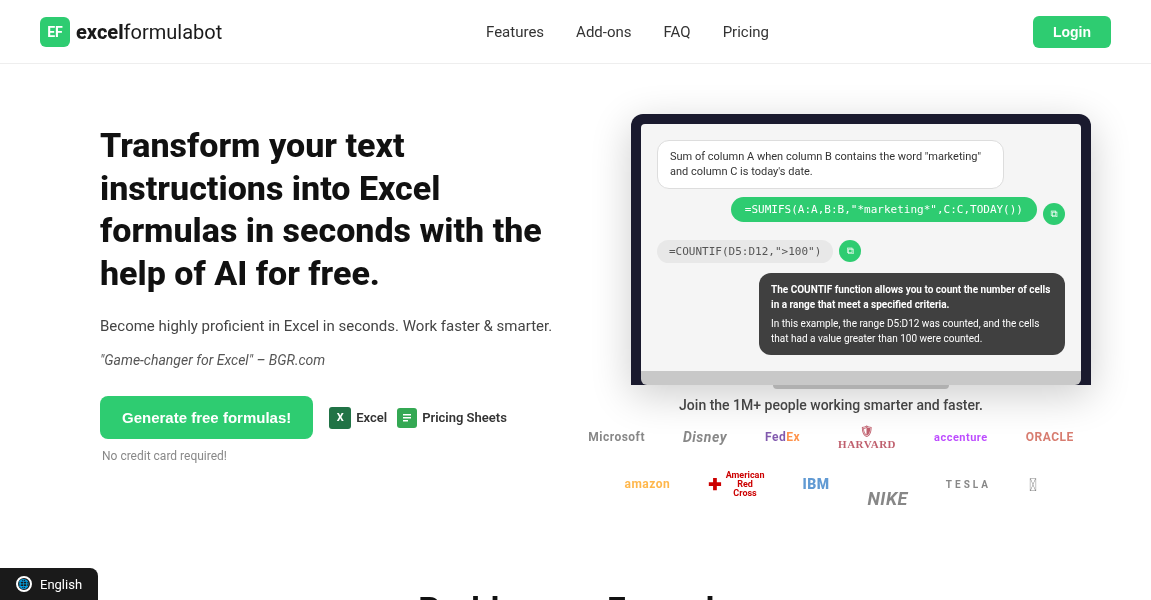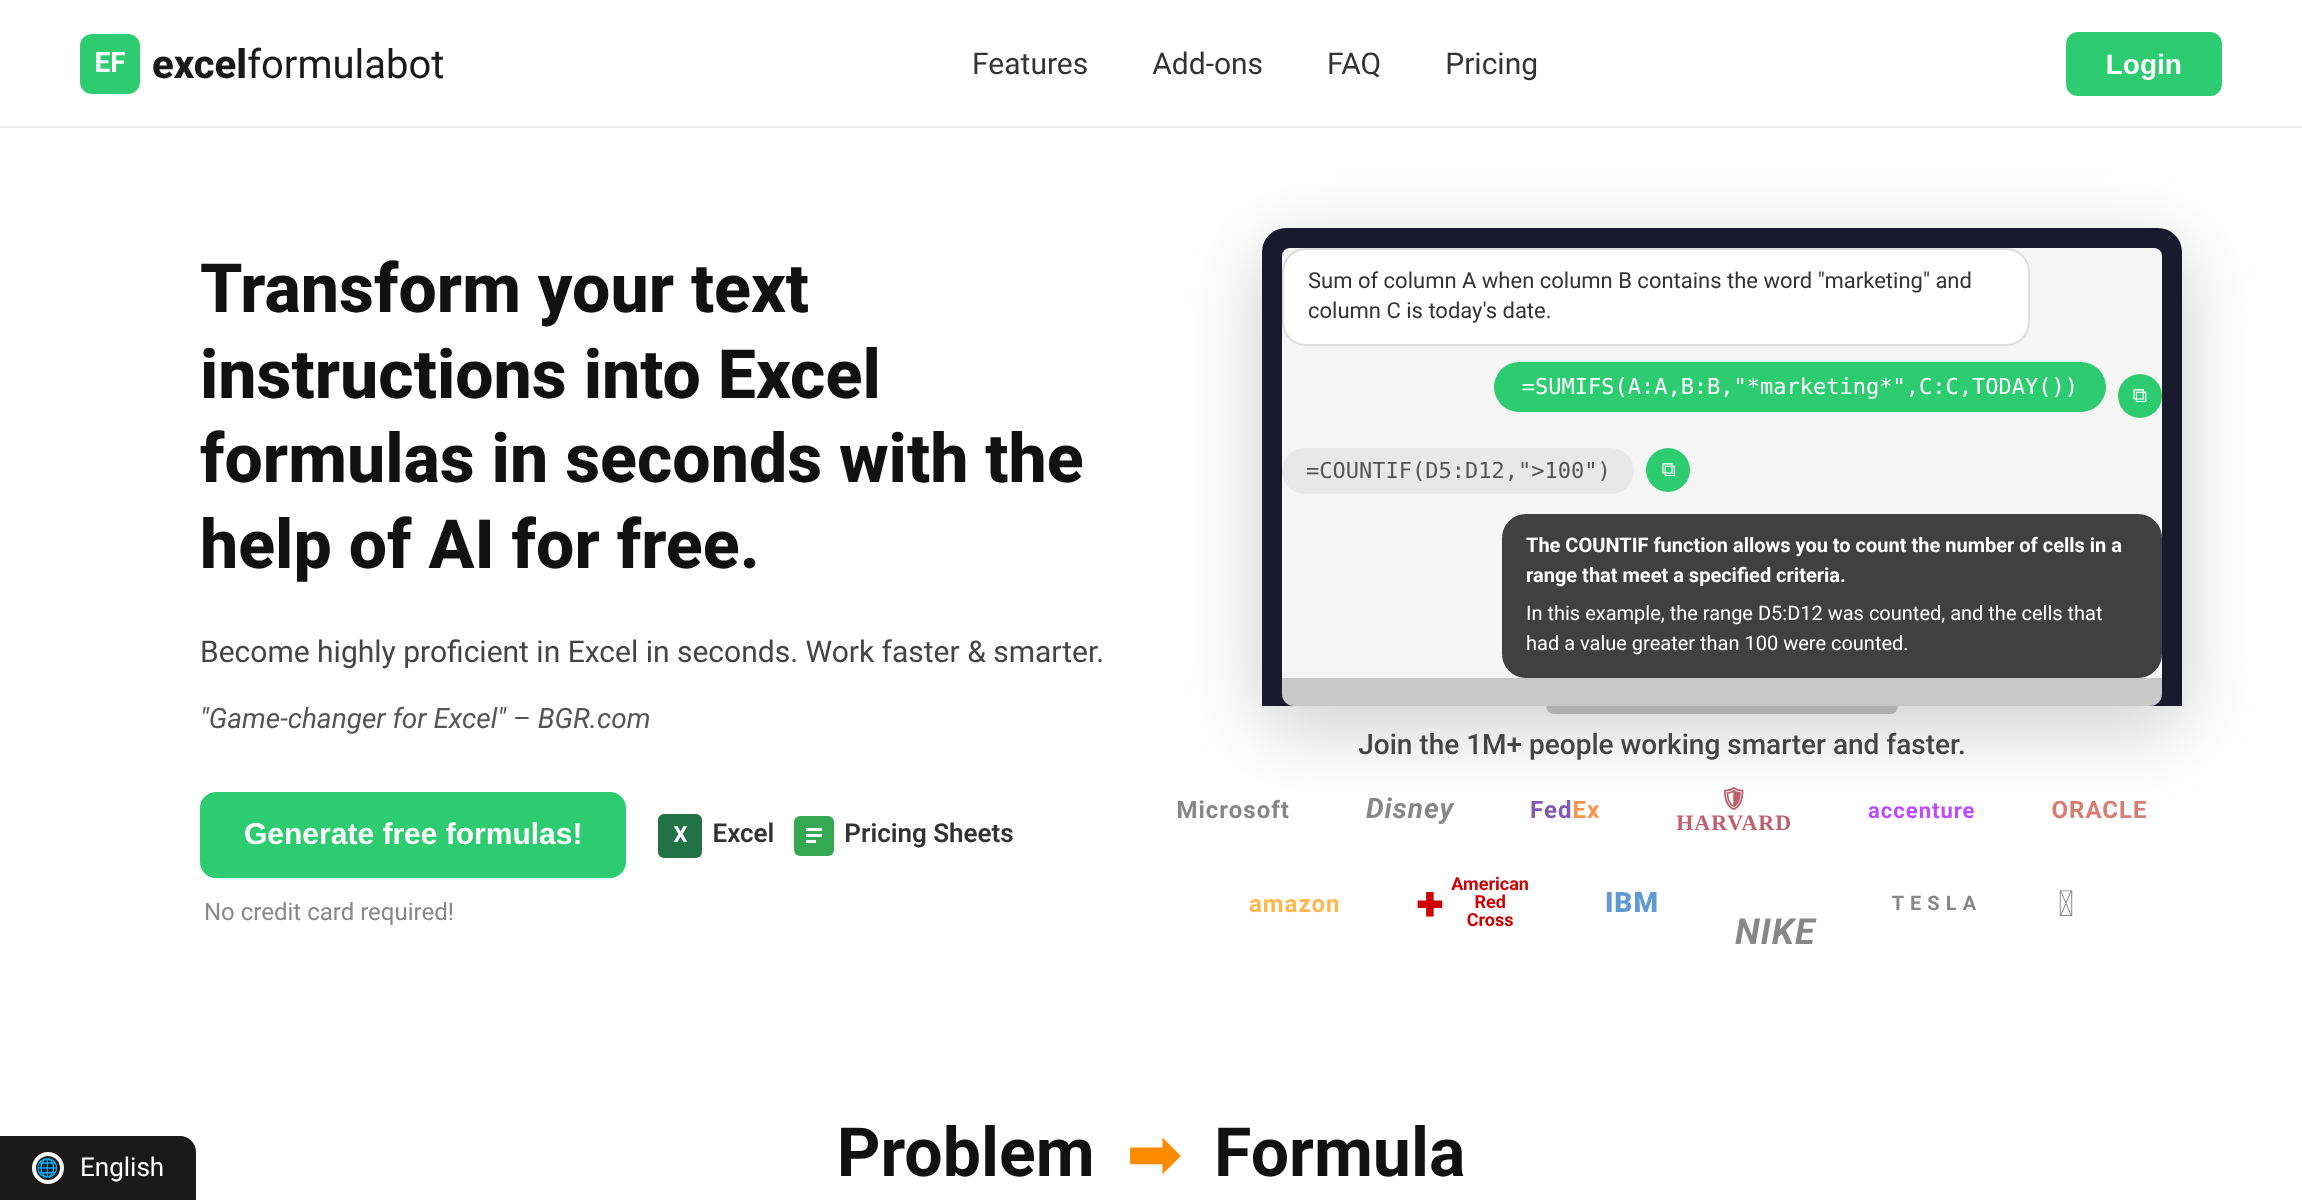--- a/index.html
+++ b/index.html
@@ -179,20 +179,21 @@
     }
     .laptop-mockup {
       background: #1a1a2e;
       border-radius: 12px 12px 0 0;
       padding: 10px 10px 0;
       box-shadow: 0 10px 40px rgba(0,0,0,0.2);
     }
     .laptop-screen {
       background: #f5f5f5;
       border-radius: 4px 4px 0 0;
+      padding: 16px;
       min-height: 200px;
       position: relative;
     }
     .chat-bubble-user {
       background: #fff;
       border: 1px solid #ddd;
       border-radius: 12px;
       padding: 8px 12px;
       font-size: 11px;
       color: #333;

